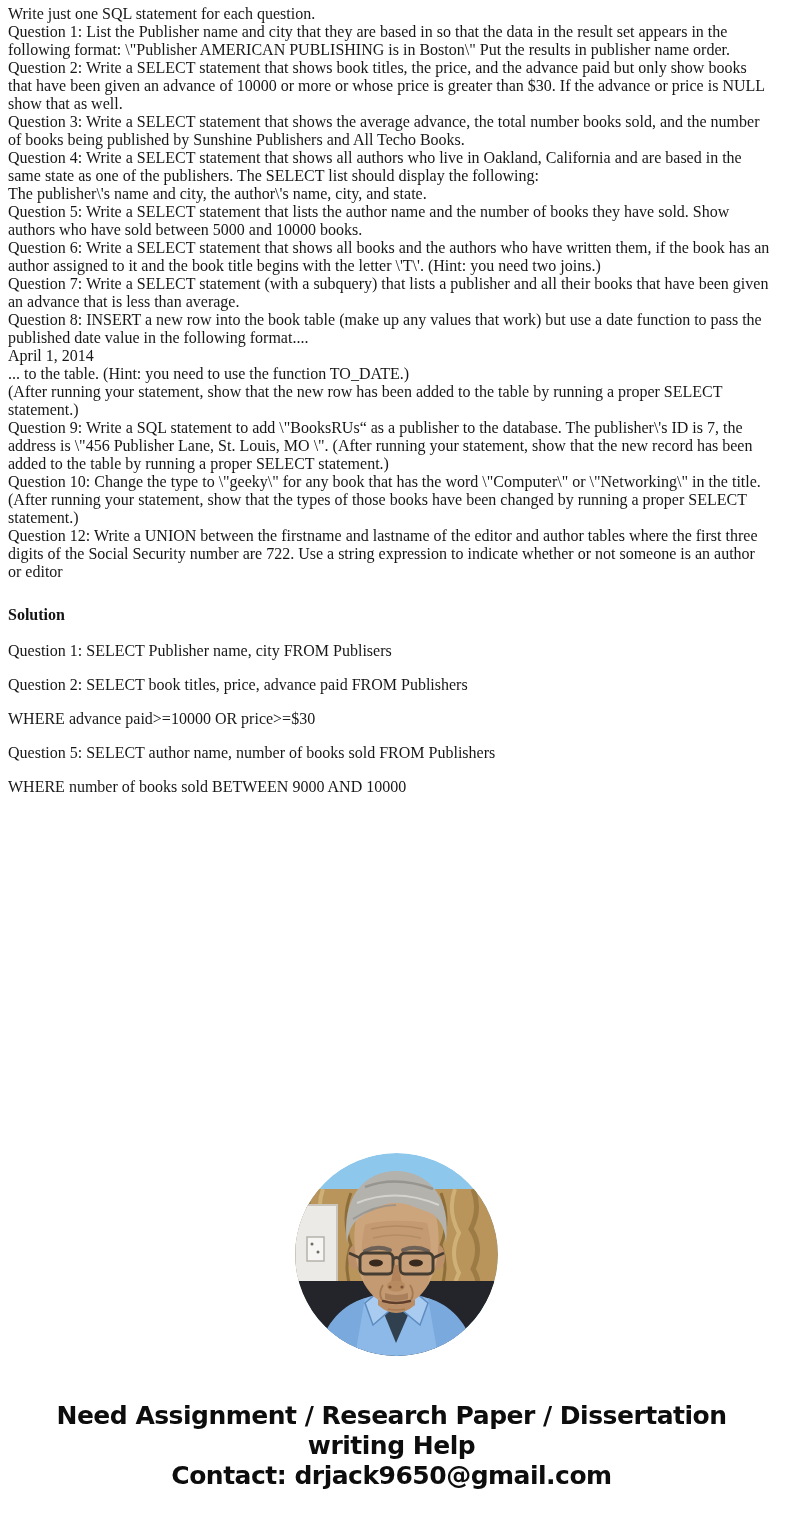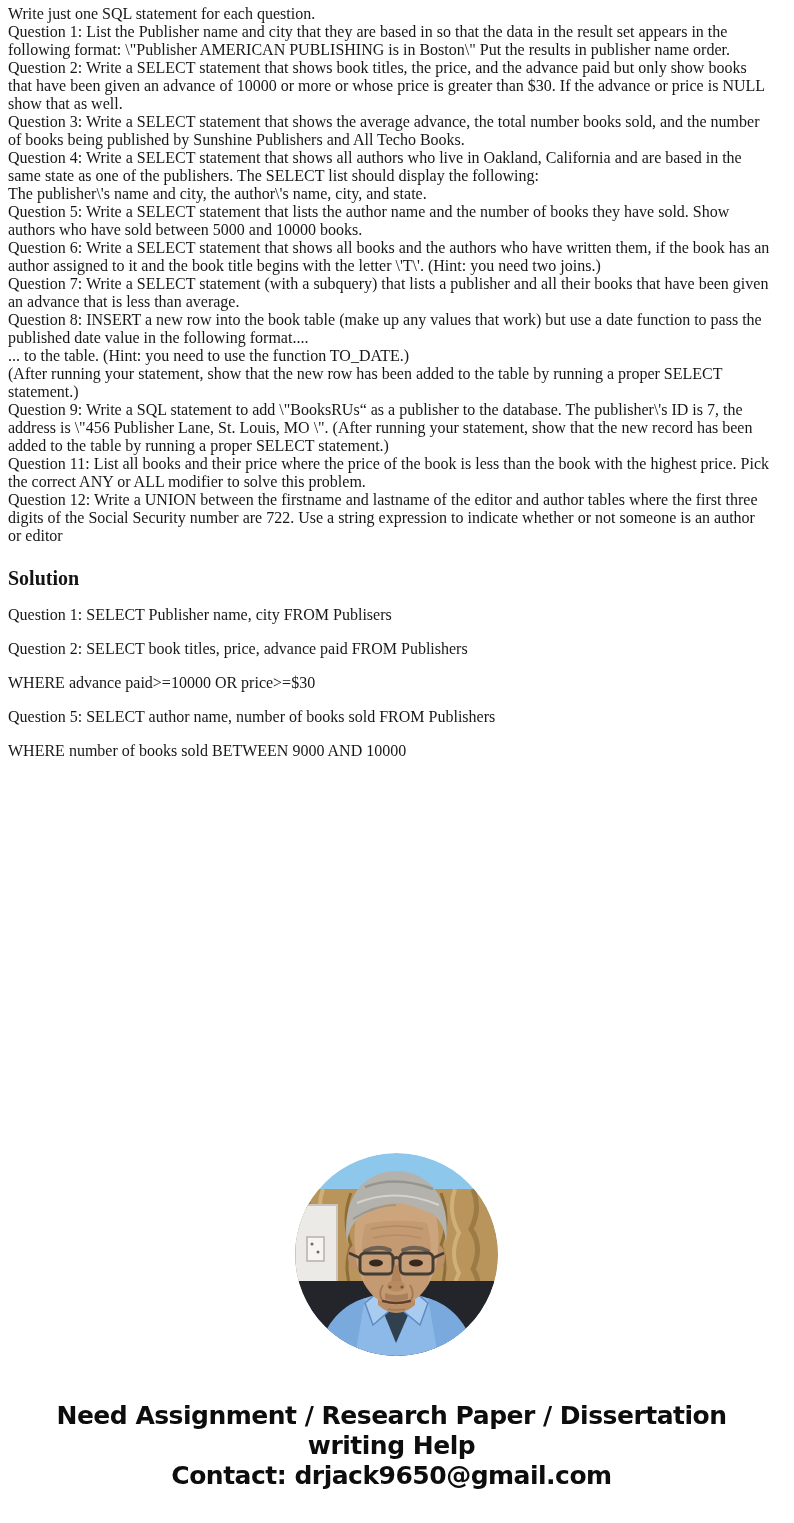--- a/index.html
+++ b/index.html
@@ -12,21 +12,21 @@
     font-family: "Liberation Serif", serif;
     color: #171717;
   }
   .doc {
     padding: 5px 24px 0 8px;
     font-size: 16px;
     line-height: 18px;
   }
   .assignment p { margin: 0; }
   .solution-heading {
-    font-size: 20px;
+    font-size: 16px;
     line-height: 23px;
     font-weight: bold;
     margin: 22px 0 0 0;
     color: #141414;
   }
   .solution p {
     margin: 16px 0 0 0;
     line-height: 18px;
   }
   .solution b { font-weight: normal; }
@@ -74,29 +74,30 @@
       <p>The publisher\'s name and city, the author\'s name, city, and state.</p>
 
       <p>Question 5: Write a SELECT statement that lists the author name and the number of books they have sold. Show authors who have sold between 5000 and 10000 books.</p>
 
       <p>Question 6: Write a SELECT statement that shows all books and the authors who have written them, if the book has an author assigned to it and the book title begins with the letter \'T\'. (Hint: you need two joins.)</p>
 
       <p>Question 7: Write a SELECT statement (with a subquery) that lists a publisher and all their books that have been given an advance that is less than average.</p>
 
       <p>Question 8: INSERT a new row into the book table (make up any values that work) but use a date function to pass the published date value in the following format....</p>
 
+      <p>April 1, 2014</p>
 
       <p>... to the table. (Hint: you need to use the function TO_DATE.)</p>
 
       <p>(After running your statement, show that the new row has been added to the table by running a proper SELECT statement.)</p>
 
       <p>Question 9: Write a SQL statement to add \"BooksRUs“ as a publisher to the database. The publisher\'s ID is 7, the address is \"456 Publisher Lane, St. Louis, MO \". (After running your statement, show that the new record has been added to the table by running a proper SELECT statement.)</p>
 
-
-      <p>Question 11: List all books and their price where the price of the book is less than the book with the highest price. Pick the correct ANY or ALL modifier to solve this problem.</p>
+      <p>Question 10: Change the type to \"geeky\" for any book that has the word \"Computer\" or \"Networking\" in the title. (After running your statement, show that the types of those books have been changed by running a proper SELECT statement.)</p>
+
 
       <p>Question 12: Write a UNION between the firstname and lastname of the editor and author tables where the first three digits of the Social Security number are 722. Use a string expression to indicate whether or not someone is an author or editor</p>
     </div>
 
   <h2 class="solution-heading">Solution</h2>
 
   <div class="solution">
 
       <p><b>Question 1</b><span>: SELECT Publisher name, city FROM Publisers</span></p>
 

